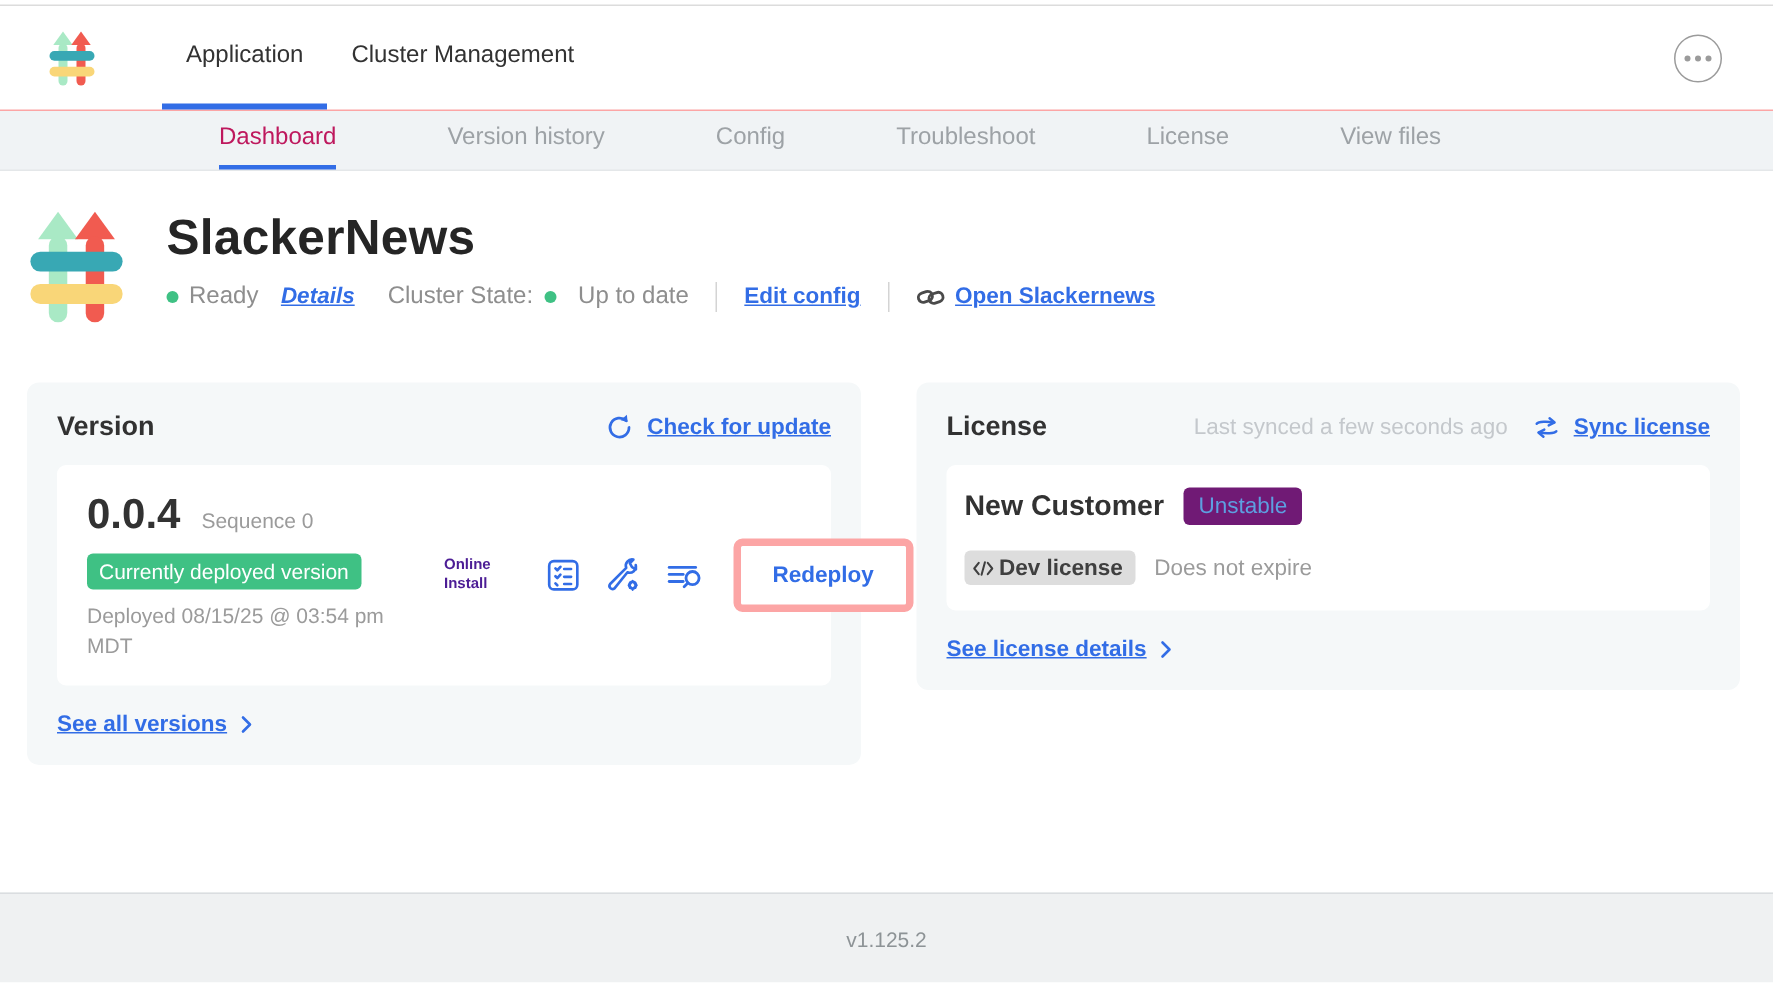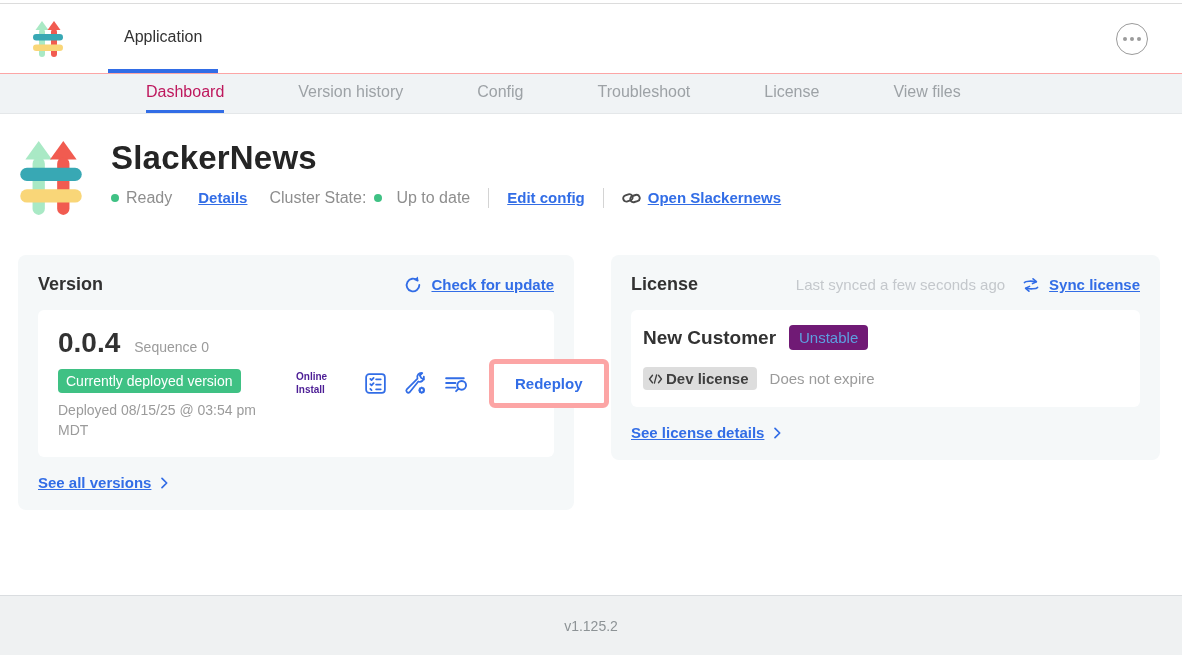--- a/index.html
+++ b/index.html
@@ -68,21 +68,21 @@
   
   .content { padding: 23px 22px 0 18px; }
   .app-head { display: flex; align-items: flex-start; }
   .app-icon { flex: 0 0 auto; }
   .app-head-text { margin-left: 27px; padding-top: 2px; }
   .app-title { font-size: 33px; font-weight: bold; color: #252525; line-height: 1.15; letter-spacing: 0.2px; }
   .status-row { display: flex; align-items: center; margin-top: 11px; font-size: 16px; color: #8e8e8e; }
   .dot { width: 8px; height: 8px; border-radius: 50%; background: #3fc184; display: inline-block; }
   .status-row .dot { margin-right: 7px; }
   .link { color: #326de6; font-weight: 600; font-size: 15px; }
-  .status-row .details-link { margin-left: 26px; }
+  .status-row .details-link { margin-left: 15px; font-style: italic; }
   .status-row .cluster-label { margin-left: 22px; }
   .status-row .cluster-dot { margin-left: 8px; }
   .status-row .cluster-value { }
   .vdiv { width: 1px; height: 20px; background: #d4d4d4; margin: 0 18px; }
   .open-link-wrap { display: flex; align-items: center; gap: 7px; }
 
   
   .cards { display: flex; align-items: flex-start; gap: 37px; margin-top: 36px; padding-left: 0; }
   .card {
     background: #f5f8f9;
@@ -157,20 +157,23 @@
       <rect x="14" y="20" width="12" height="56" rx="6" fill="#a9e9c5"></rect>
       <polygon points="44,4 57,22 31,22" fill="#f15b50"></polygon>
       <rect x="38" y="20" width="12" height="56" rx="6" fill="#f15b50"></rect>
       <rect x="2" y="30" width="60" height="13" rx="6.5" fill="#38a8b4"></rect>
       <rect x="2" y="51" width="60" height="13" rx="6.5" fill="#f9d678"></rect>
     </svg>
   </div>
   <div class="main-tabs">
     <div class="main-tab active">
         <span>Application</span>
+      </div>
+    <div class="main-tab">
+        <span>Cluster Management</span>
       </div>
   </div>
   <div class="more-btn">
     <span class="dots">
         <i></i>
         <i></i>
         <i></i>
       </span>
   </div>
 </div>

